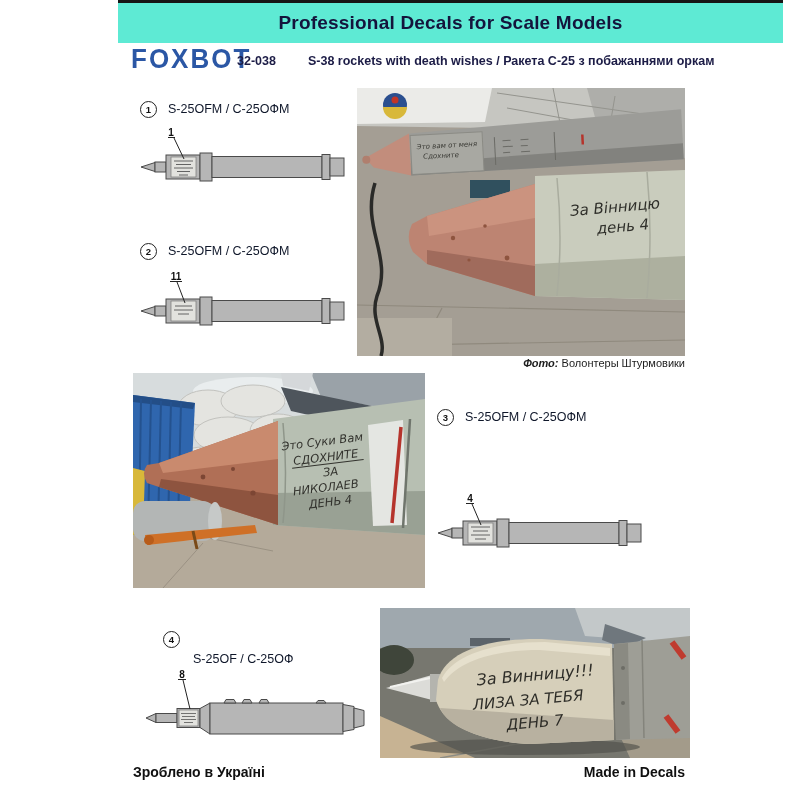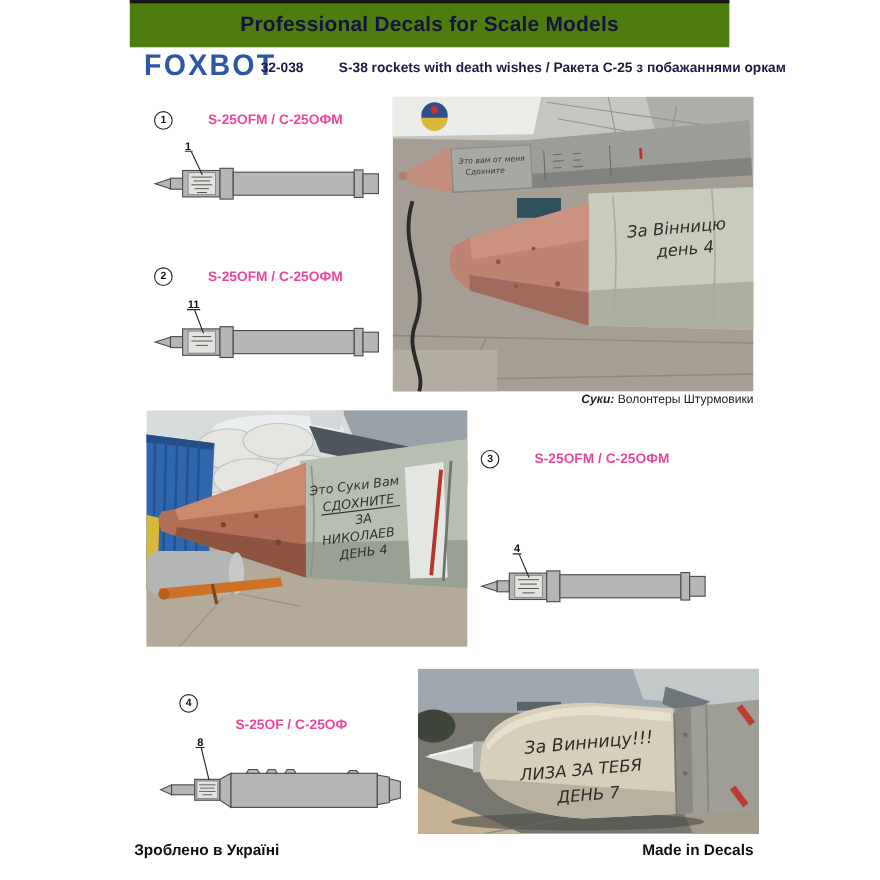--- a/index.html
+++ b/index.html
@@ -1,29 +1,29 @@
 <!DOCTYPE html>
 <html><head>
 <meta charset="utf-8">
 <style>
   html,body{margin:0;padding:0;background:#ffffff;}
   .page{position:relative;width:800px;height:800px;background:#ffffff;overflow:hidden;
         font-family:"Liberation Sans",sans-serif;color:#111;}
   .abs{position:absolute;}
-  .banner{left:118px;top:0;width:545px;height:40px;background:#4d7c0f;border-top:3px solid #161616;
+  .banner{left:118px;top:0;width:665px;height:40px;background:#5eead4;border-top:3px solid #161616;
           display:flex;align-items:center;justify-content:center;}
   .banner-title{font-size:19px;font-weight:bold;color:#14143c;letter-spacing:.2px;}
   .brand{left:131px;top:44px;font-size:26px;font-weight:bold;color:#2b57a5;letter-spacing:2px;
          transform:scaleY(1.04);}
   .headline{left:237px;top:54px;font-size:12.5px;font-weight:bold;color:#1c1c46;white-space:nowrap;}
   .headline .no{margin-right:32px;}
   .num-badge{width:15px;height:15px;border:1.5px solid #222;border-radius:50%;
              display:flex;align-items:center;justify-content:center;
              font-size:9.5px;font-weight:bold;color:#111;background:#fff;}
-  .item-label{font-size:12.5px;font-weight:bold;color:#ec4899;white-space:nowrap;margin-left:21px;}
+  .item-label{font-size:12.5px;font-weight:normal;color:#0f172a;white-space:nowrap;}
   .caption{font-size:11px;color:#1c1c1c;white-space:nowrap;}
   .caption .cl{font-weight:bold;font-style:italic;}
   .caption .ct{}
   .footer-txt{font-size:14px;font-weight:bold;color:#101010;white-space:nowrap;}
   svg text.callout{font-family:"Liberation Sans",sans-serif;font-size:10px;font-weight:bold;fill:#111;}
   svg text.hand{font-family:"DejaVu Sans",sans-serif;font-style:italic;}
   svg text.stencil{font-family:"Liberation Sans",sans-serif;font-weight:bold;}
 </style>
 </head>
 <body>
@@ -154,21 +154,21 @@
         <circle cx="112" cy="172" r="1.6" fill="#8e543f"></circle>
       <path d="M200,90 q6,60 0,118" fill="none" stroke="#a9ac9e" stroke-width="1.5"></path>
       <path d="M290,84 q6,62 0,126" fill="none" stroke="#a9ac9e" stroke-width="1.5"></path>
       <g transform="rotate(-5 260 120)">
         <text class="hand" x="213" y="124" font-size="15" fill="#2f2f2a">За Вінницю</text>
         <text class="hand" x="238" y="144" font-size="15" fill="#2f2f2a">день 4</text>
       </g>
     </g>
   </svg>
   <div class="abs caption" style="top:357px;right:115px;">
-    <span class="cl">Суки:</span>
+    <span class="cl">Фото:</span>
     <span class="ct">Волонтеры Штурмовики</span>
   </div>
 
   <svg class="abs" style="left:133px;top:373px;" width="292" height="215" viewBox="0 0 292 215">
     <rect width="292" height="215" fill="#d7dcdd"></rect>
     <ellipse cx="120" cy="18" rx="60" ry="14" fill="#e9edee"></ellipse>
     <ellipse cx="250" cy="12" rx="55" ry="12" fill="#eef1f2"></ellipse>
     <rect x="0" y="118" width="292" height="97" fill="#b4aa9a"></rect>
     <g stroke="#9a9183" stroke-width="1">
         <line x1="0" y1="150" x2="140" y2="178"></line>
@@ -322,16 +322,16 @@
       <polygon points="234,36 310,28 310,130 236,132" fill="#9e9e96"></polygon>
       <polygon points="234,36 248,35 250,131 236,132" fill="#8a8a82"></polygon>
       <circle cx="243" cy="60" r="2" fill="#6d6d66"></circle>
         <circle cx="243" cy="95" r="2" fill="#6d6d66"></circle>
       <line x1="292" y1="34" x2="304" y2="50" stroke="#bf3b2f" stroke-width="6"></line>
       <line x1="286" y1="108" x2="298" y2="124" stroke="#bf3b2f" stroke-width="6"></line>
       <line x1="262" y1="32" x2="264" y2="130" stroke="#84847c" stroke-width="1.5"></line>
     </g>
   </svg>
 
-  <div class="abs footer-txt" style="left:122px;top:764px;">Зроблено в Україні</div>
+  <div class="abs footer-txt" style="left:133px;top:764px;">Зроблено в Україні</div>
   <div class="abs footer-txt" style="top:764px;right:115px;">Made in Decals</div>
 
 </div>
 
 </body></html>

